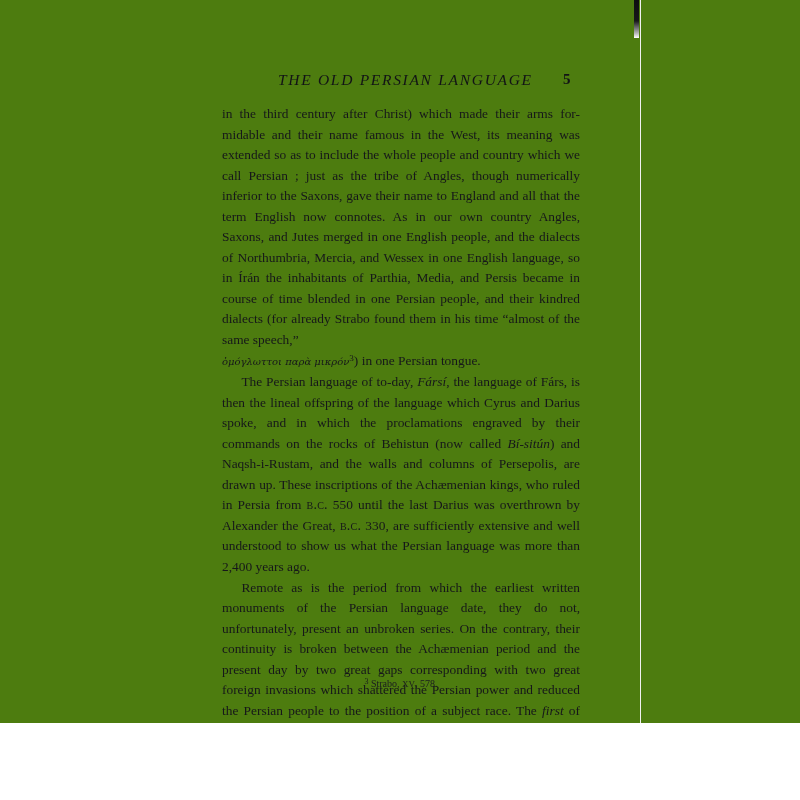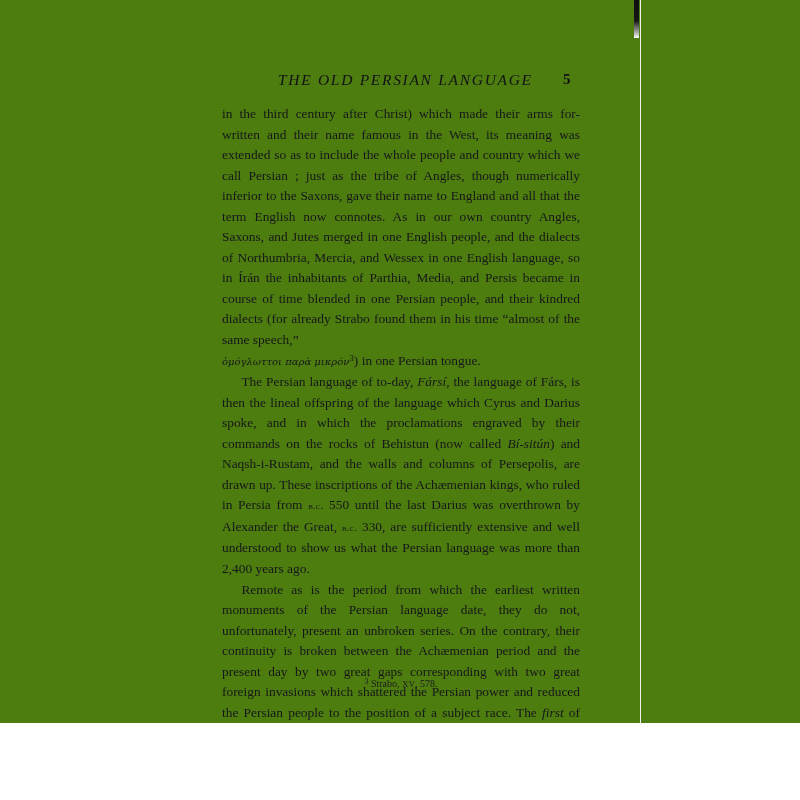--- a/index.html
+++ b/index.html
@@ -76,21 +76,21 @@
     text-align: justify;
     text-align-last: left;
     margin: 0;
     hyphens: none;
     color: #16171a;
   }
   .para.indent { text-indent: 1.45em; }
   .para .sc {
     font-variant: small-caps;
     text-transform: lowercase;
-    font-size: 10px;
+    font-size: 14px;
     letter-spacing: 0.2px;
   }
   .para i { font-style: italic; }
   .grk {
     font-family: "DejaVu Serif", serif;
     font-style: italic;
     font-size: 10px;
   }
   sup {
     font-size: 0.68em;
@@ -147,21 +147,21 @@
   <div class="page-edge-line"></div>
 
   <div class="running-head">
     <span class="rh-title">The Old Persian Language</span>
     <span class="rh-page">5</span>
   </div>
 
   <div class="textblock">
 
     <p class="para"><span>in the third century after Christ) which made their arms for-</span>
-      <span>written and their name famous in the West, its meaning was</span>
+      <span>midable and their name famous in the West, its meaning was</span>
       <span>extended so as to include the whole people and country which we</span>
       <span>call Persian ; just as the tribe of Angles, though numerically</span>
       <span>inferior to the Saxons, gave their name to England and all</span>
       <span>that the term English now connotes.  As in our own country</span>
       <span>Angles, Saxons, and Jutes merged in one English people, and</span>
       <span>the dialects of Northumbria, Mercia, and Wessex in one</span>
       <span>English language, so in Írán the inhabitants of Parthia,</span>
       <span>Media, and Persis became in course of time blended in one</span>
       <span>Persian people, and their kindred dialects (for already Strabo</span>
       <span>found them in his time “almost of the same speech,”</span><br>

